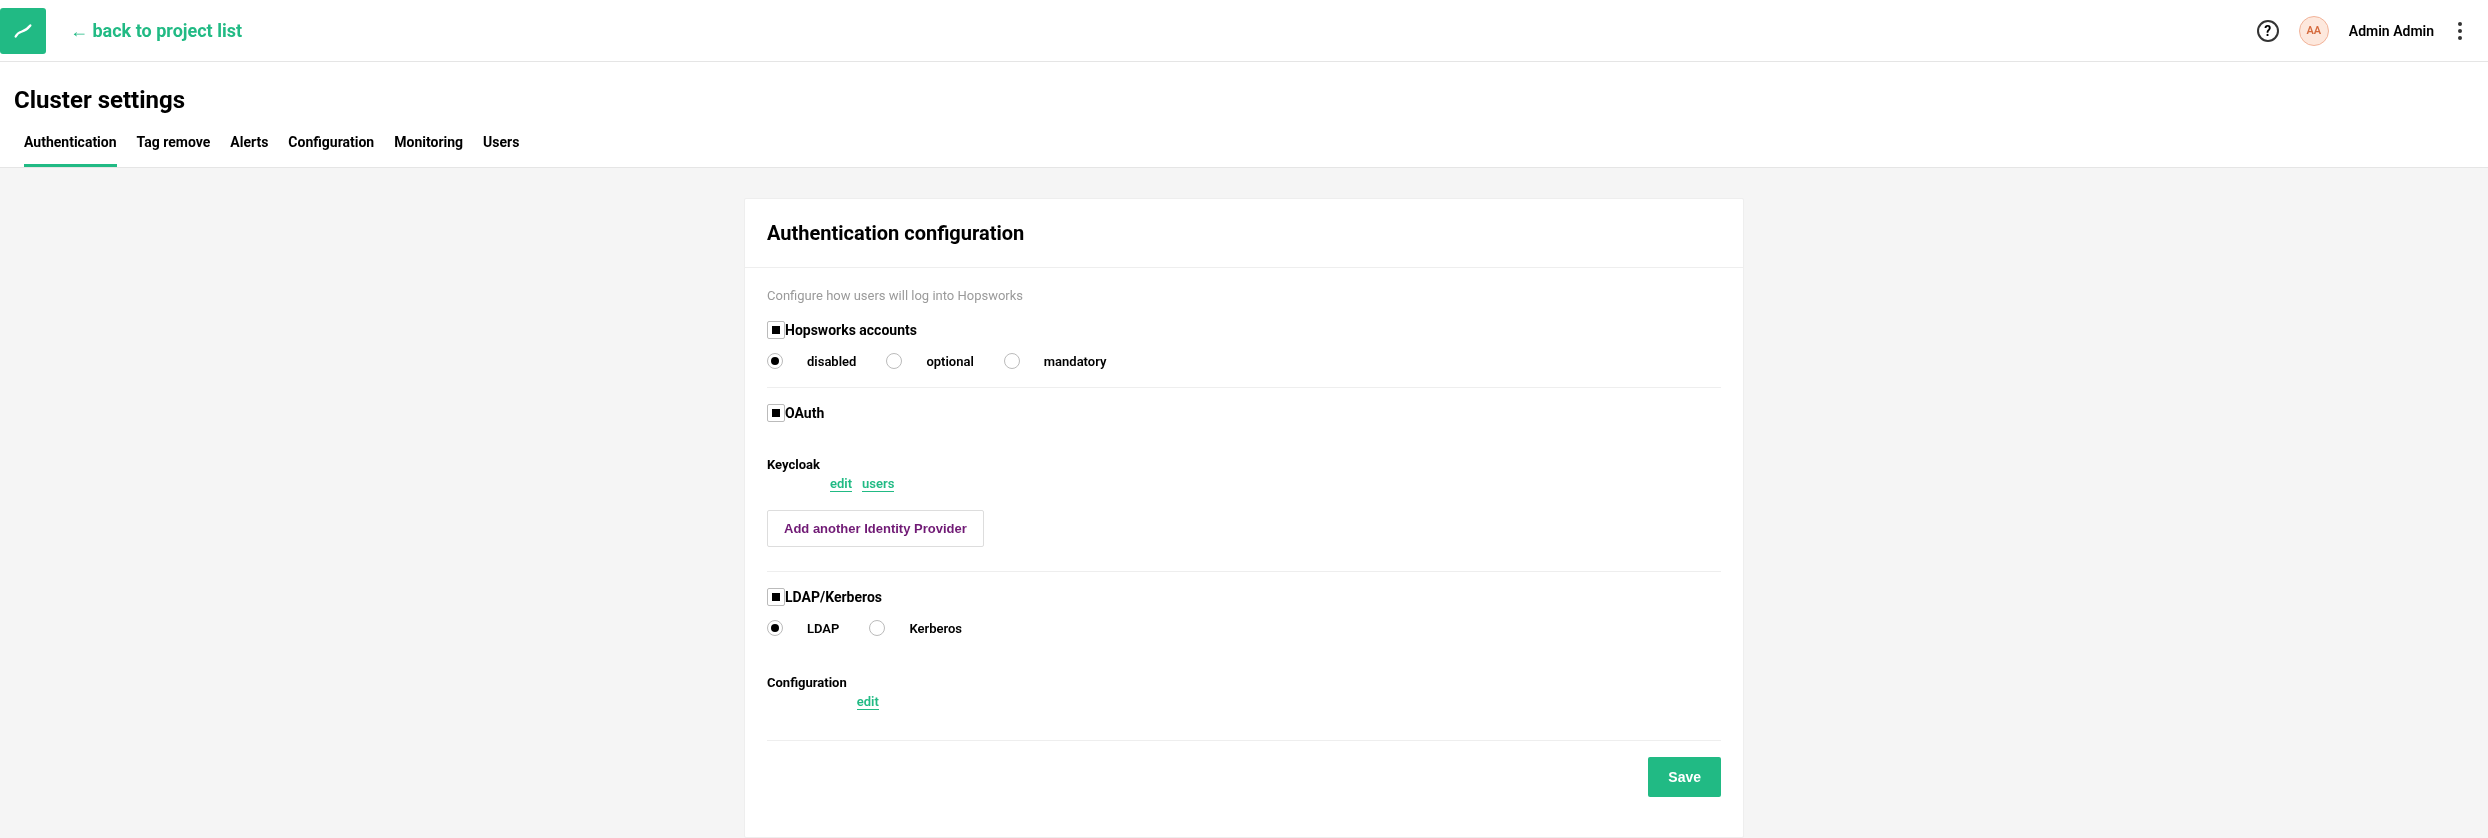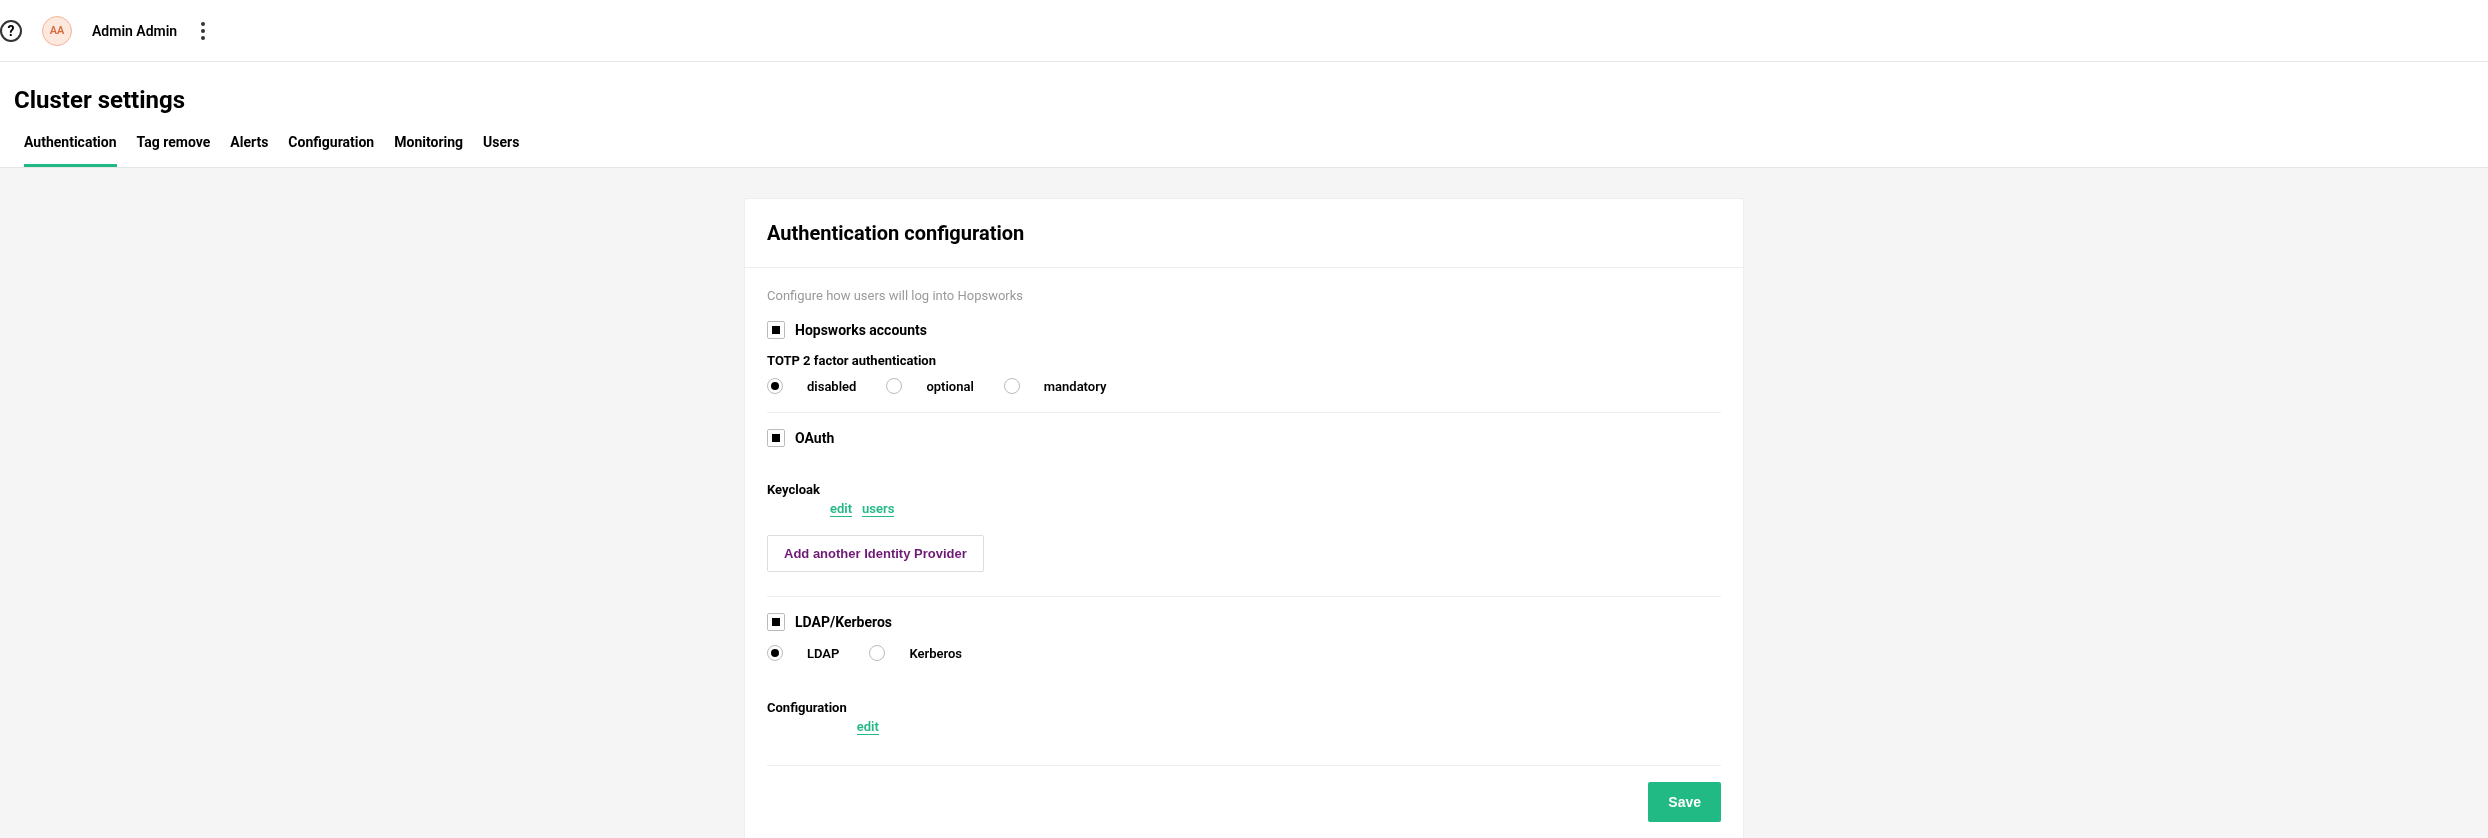--- a/index.html
+++ b/index.html
@@ -133,21 +133,20 @@
       padding: 20px 22px 24px 22px;
     }
     .hint {
       color: #9a9a9a;
       font-size: 13px;
       margin-bottom: 18px;
     }
     .section-row {
       display: flex;
       align-items: center;
-      gap: 10px;
       margin-bottom: 14px;
     }
     .checkbox {
       width: 18px;
       height: 18px;
       border: 1px solid #bbb;
       border-radius: 2px;
       display: flex;
       align-items: center;
       justify-content: center;
@@ -248,20 +247,28 @@
       font-size: 14px;
       font-weight: 600;
       cursor: pointer;
       border-radius: 2px;
     }
   </style>
 </head>
 <body>
 
 <div class="top-bar">
+  <div class="top-left">
+    <div class="logo-box">
+      <svg width="22" height="22" viewBox="0 0 24 24" fill="none">
+          <path d="M4 18 C 8 10, 12 16, 20 6" stroke="#fff" stroke-width="2.5" fill="none" stroke-linecap="round"></path>
+        </svg>
+    </div>
+    <div class="back-link">← back to project list</div>
+  </div>
   <div class="top-right">
     <div class="help-icon">?</div>
     <div class="avatar">AA</div>
     <div class="user-name">Admin Admin</div>
     <div class="more-dots">
         <span></span>
         <span></span>
         <span></span>
       </div>
   </div>
@@ -281,21 +288,20 @@
 <div class="content-area">
   <div class="card">
     <div class="card-header">Authentication configuration</div>
     <div class="card-body">
       <div class="hint">Configure how users will log into Hopsworks</div>
 
       <div class="section-row">
         <div class="checkbox checked"></div>
         <div class="section-label">Hopsworks accounts</div>
       </div>
-      <div class="sub-label">TOTP 2 factor authentication</div>
       <div class="radio-row">
         <div class="radio-option">
           <div class="radio selected"></div>
           <div class="radio-label">disabled</div>
         </div>
         <div class="radio-option">
           <div class="radio"></div>
           <div class="radio-label">optional</div>
         </div>
         <div class="radio-option">

